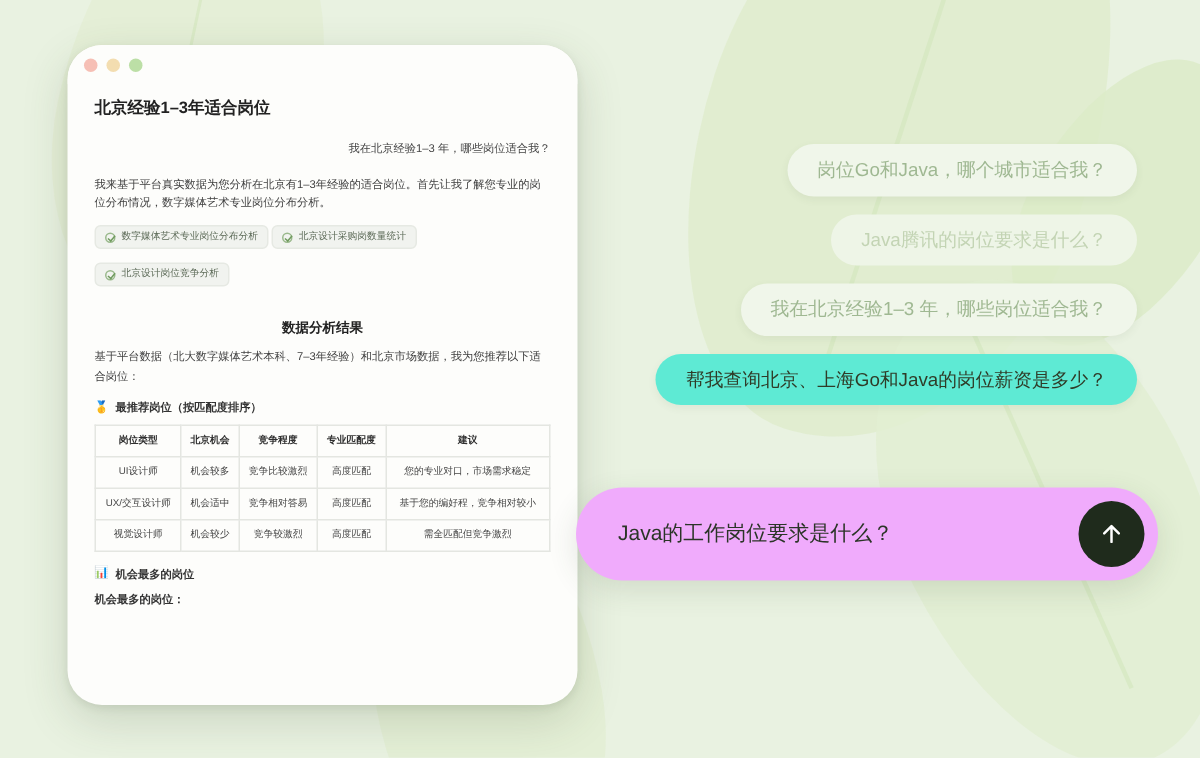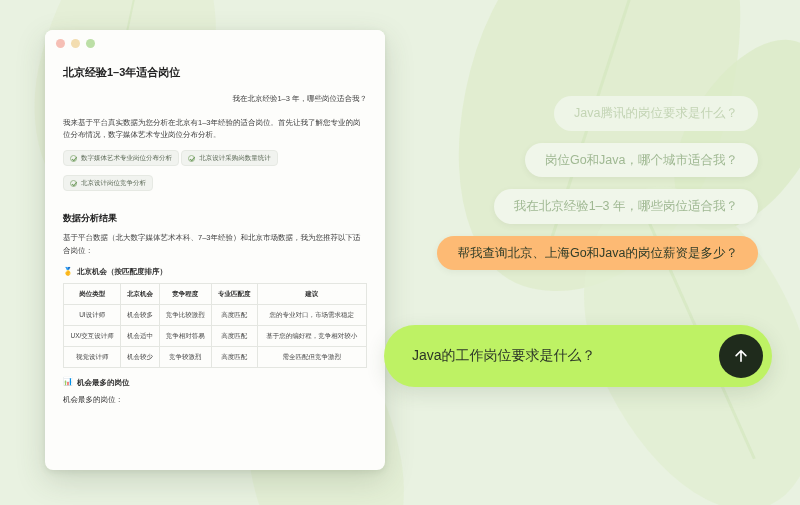--- a/index.html
+++ b/index.html
@@ -64,21 +64,21 @@
   .vein.v1 { width: 3px; height: 330px; left: 600px; top: -80px; transform: rotate(18deg); }
   .vein.v2 { width: 3px; height: 260px; left: 700px; top: 210px; transform: rotate(-24deg); }
   .vein.v3 { width: 2px; height: 220px; left: 120px; top: -50px; transform: rotate(12deg); }
 
   
   .doc-window {
     position: absolute;
     left: 45px; top: 30px;
     width: 340px; height: 440px;
     background: #fdfdfb;
-    border-radius: 8px;
+    border-radius: 23px;
     box-shadow: 0 10px 30px rgba(60,80,50,.18), 0 2px 6px rgba(60,80,50,.10);
     overflow: hidden;
     display: flex;
     flex-direction: column;
   }
   .titlebar {
     height: 26px;
     flex: 0 0 26px;
     display: flex;
     align-items: center;
@@ -143,20 +143,21 @@
     width: 2px; height: 3.6px;
     border-right: 1px solid #6f9a5d;
     border-bottom: 1px solid #6f9a5d;
     transform: rotate(40deg);
   }
   .section-h {
     font-size: 9px;
     font-weight: bold;
     color: #222;
     margin: 12px 0 6px 0;
+    text-align: center;
   }
   .sub-h {
     font-size: 7.5px;
     font-weight: bold;
     color: #333;
     margin: 8px 0 5px 0;
     display: flex;
     align-items: center;
     gap: 4px;
   }
@@ -201,28 +202,28 @@
     line-height: 1;
     box-shadow: 0 2px 6px rgba(70,90,60,.07);
     white-space: nowrap;
   }
   .bubble.ghost {
     color: #c3d4b4;
     background: #eef5e7;
     box-shadow: none;
   }
   .bubble.dim1 { color: #9fb892; background: #f0f6ea; }
-  .bubble.strong { color: #2f3c28; background: #fdba74; }
+  .bubble.strong { color: #2f3c28; background: #5eead4; }
 
   .composer {
     position: absolute;
     right: 28px; bottom: 118px;
     width: 388px;
     height: 62px;
-    background: #bef264;
+    background: #f0abfc;
     border-radius: 31px;
     box-shadow: 0 6px 20px rgba(60,80,50,.14);
     display: flex;
     align-items: center;
     padding: 0 9px 0 26px;
     gap: 10px;
   }
   .composer-input {
     flex: 1 1 auto;
     border: none;
@@ -290,21 +291,21 @@
     <div class="chip">
       <span class="tick"></span>
       <span>北京设计岗位竞争分析</span>
     </div>
 
     <div class="section-h">数据分析结果</div>
     <div class="para">基于平台数据（北大数字媒体艺术本科、7–3年经验）和北京市场数据，我为您推荐以下适合岗位：</div>
 
     <div class="sub-h">
       <span class="medal">🥇</span>
-      <span>北京机会（按匹配度排序）</span>
+      <span>最推荐岗位（按匹配度排序）</span>
     </div>
 
     <table class="rank">
       <thead>
         <tr>
           <th>岗位类型</th>
           <th>北京机会</th>
           <th>竞争程度</th>
           <th>专业匹配度</th>
           <th>建议</th>
@@ -333,30 +334,30 @@
           <td class="adv">需全匹配但竞争激烈</td>
         </tr>
       </tbody>
     </table>
 
     <div class="sub-h">
       <span class="bar-ico">📊</span>
       <span>机会最多的岗位</span>
     </div>
 
-    <div class="para" style="margin-bottom:2px;font-weight:normal;color:#333;">机会最多的岗位：</div>
+    <div class="para" style="margin-bottom:2px;font-weight:bold;color:#333;">机会最多的岗位：</div>
 
     
 
   </div>
 </div>
 
 <div class="chat">
+  <div class="bubble dim1">岗位Go和Java，哪个城市适合我？</div>
   <div class="bubble ghost">Java腾讯的岗位要求是什么？</div>
-  <div class="bubble dim1">岗位Go和Java，哪个城市适合我？</div>
   <div class="bubble dim1">我在北京经验1–3 年，哪些岗位适合我？</div>
   <div class="bubble strong">帮我查询北京、上海Go和Java的岗位薪资是多少？</div>
 </div>
 
 <div class="composer">
   <input class="composer-input" type="text" value="Java的工作岗位要求是什么？" style="">
   <button class="send-btn">
     <span>
       <svg width="18" height="18" viewBox="0 0 24 24" aria-hidden="true">
         <path d="M12 19V6M12 5l-6.5 6.5M12 5l6.5 6.5" fill="none" stroke="#ffffff" stroke-width="2.2" stroke-linecap="round" stroke-linejoin="round"></path>

